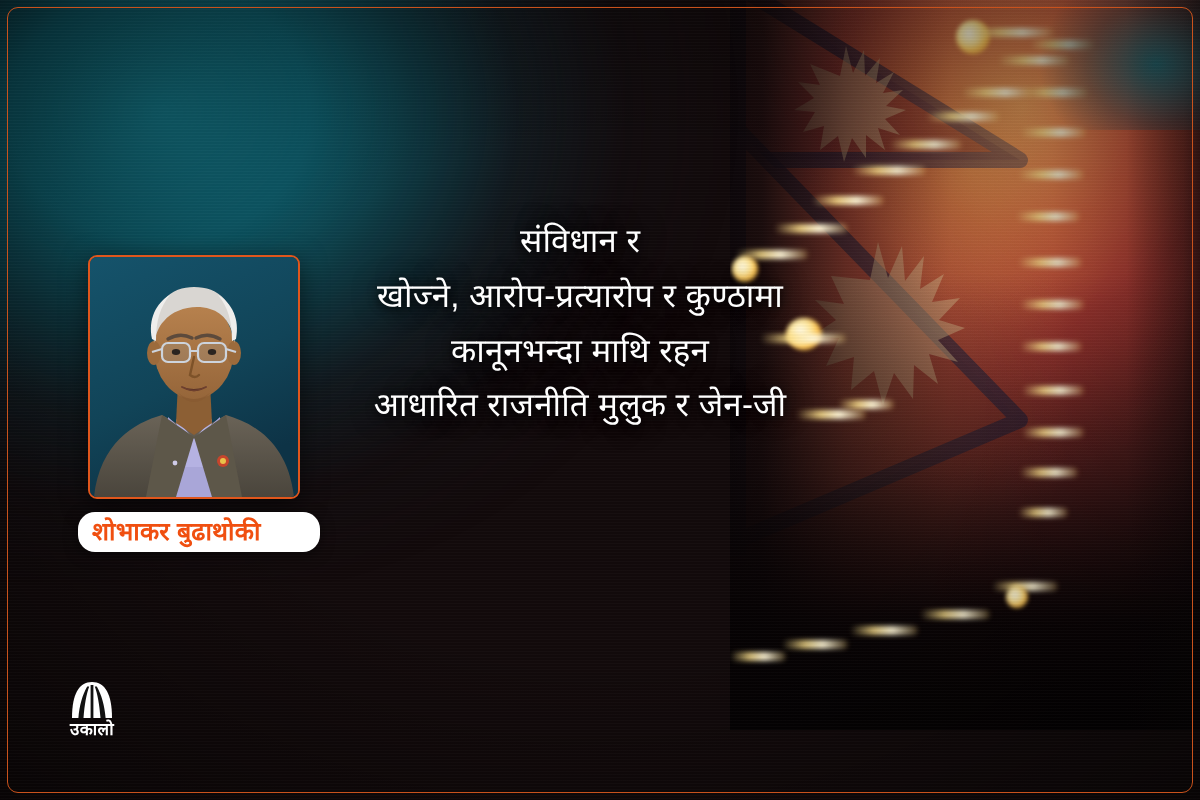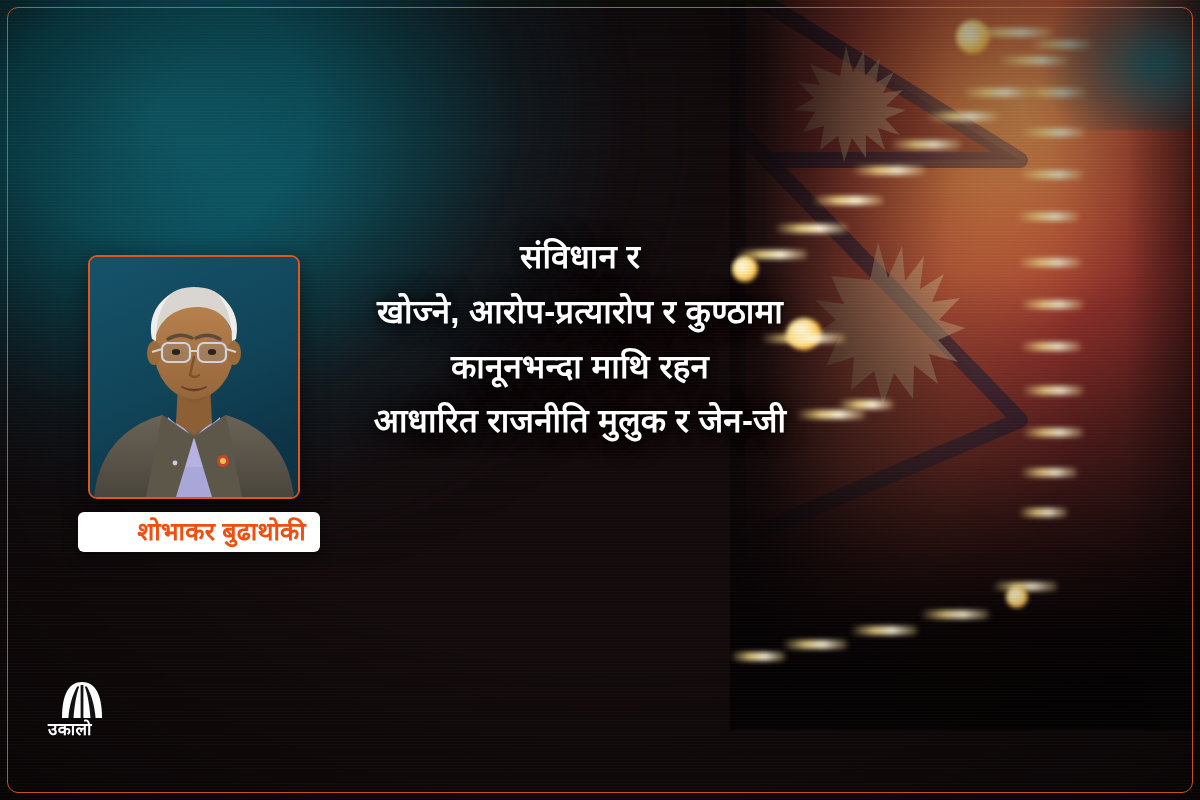--- a/index.html
+++ b/index.html
@@ -141,22 +141,22 @@
   }
   .portrait-svg{display:block;width:100%;height:100%;}
 
   
   .name-badge{
     position:absolute;
     left:78px;top:512px;
     min-width:214px;
     padding:5px 14px 7px;
     background:#ffffff;
-    border-radius:6px;
-    text-align:right;
+    border-radius:17px;
+    text-align:left;
     box-shadow:0 3px 14px rgba(0,0,0,0.5);
   }
   .name-badge span{
     display:block;
     color:#f04f10;
     font-size:25px;
     font-weight:700;
     line-height:1.12;
     letter-spacing:0.2px;
     white-space:nowrap;
@@ -164,32 +164,32 @@
 
   
   .quote{
     position:absolute;
     left:300px;top:214px;
     width:560px;
     text-align:center;
     color:#ffffff;
     font-size:33px;
     line-height:1.66;
-    font-weight:700;
+    font-weight:400;
     letter-spacing:0.2px;
     text-shadow:0 2px 10px rgba(0,0,0,0.85), 0 0 26px rgba(0,0,0,0.6);
-    margin-top:16px;
   }
   .quote .ln{display:block;white-space:nowrap;}
 
   
   .logo{
     position:absolute;
-    left:48px;bottom:62px;
+    left:58px;bottom:62px;
     width:68px;
+    text-align:center;
   }
   .logo-mark{
     width:46px;height:40px;
     margin:0 auto 3px;
     display:block;
   }
   .logo-word{
     display:block;
     color:#ffffff;
     font-size:17px;

